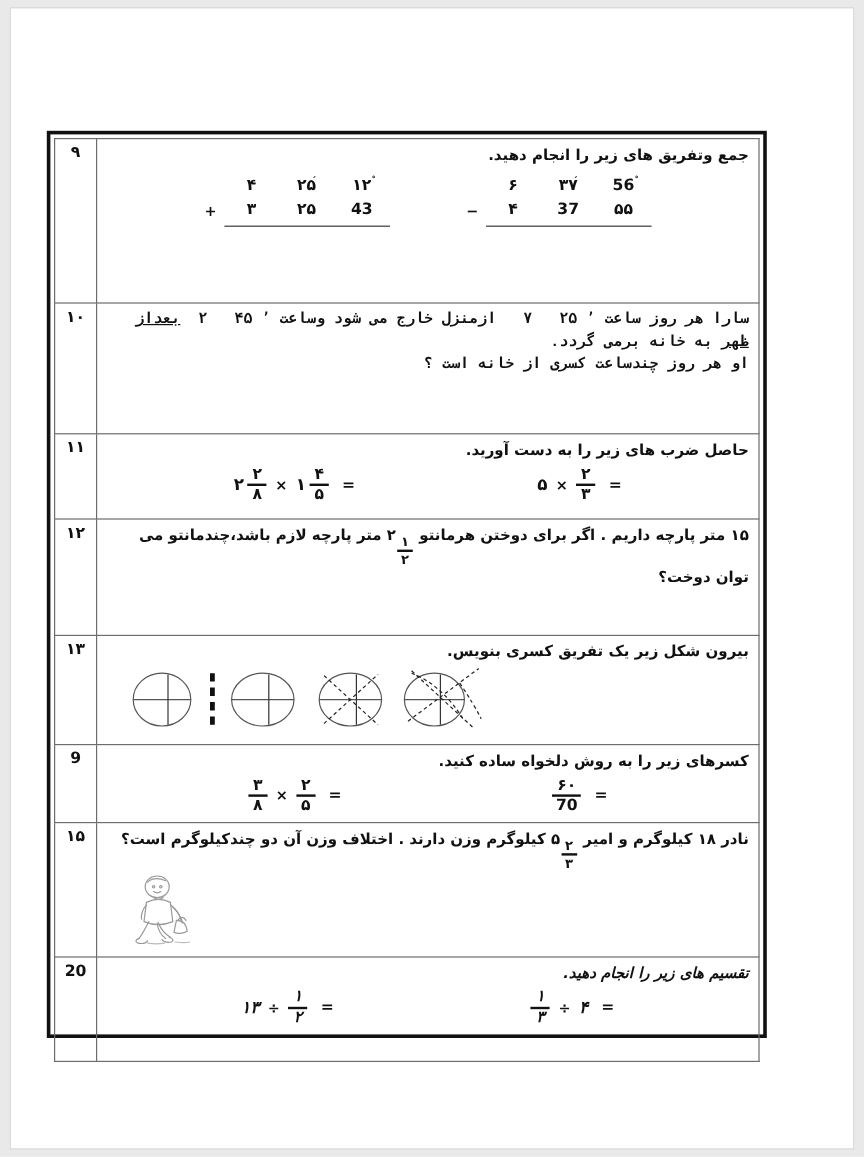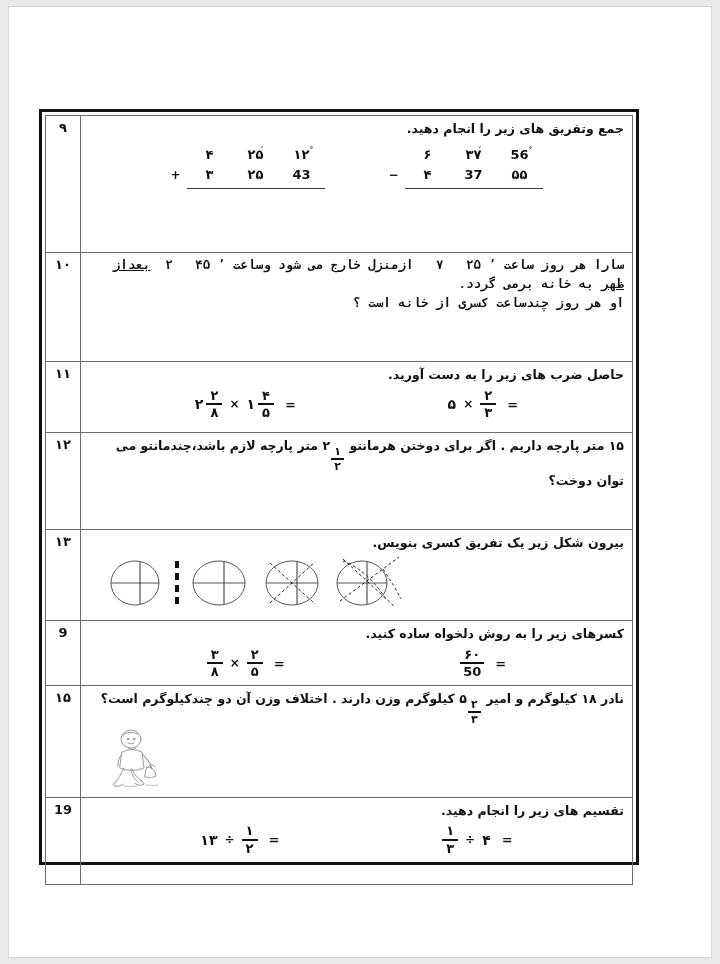--- a/index.html
+++ b/index.html
@@ -372,21 +372,21 @@
                 <span class="bar"></span>
                 <span class="den">۵</span>
               </span>
               <span class="eqsym">=</span>
             </div>
 
             <div class="expr">
               <span class="frac">
                 <span class="num">۶۰</span>
                 <span class="bar"></span>
-                <span class="den">50</span>
+                <span class="den">70</span>
               </span>
               <span class="eqsym">=</span>
             </div>
 
           </div>
         </td>
         <td class="numcell">9</td>
       </tr>
 
       <tr>
@@ -433,21 +433,21 @@
                 <path d="M22 59 q8 1 14 0" stroke="#bbb"></path>
                 <path d="M45 58 q8 1 12 0" stroke="#bbb"></path>
               </g>
             </svg>
           </div>
         </td>
         <td class="numcell">۱۵</td>
       </tr>
 
       <tr>
-        <td class="bodycell" style="height:78px;">
+        <td class="bodycell" style="height:78px;font-style:italic;">
           <div class="prompt">تقسیم های زیر را انجام دهید.</div>
           <div class="exprow">
 
             <div class="expr">
               <span>۱۳</span>
               <span class="opsym">÷</span>
               <span class="frac">
                 <span class="num">۱</span>
                 <span class="bar"></span>
                 <span class="den">۲</span>
@@ -461,19 +461,19 @@
                 <span class="bar"></span>
                 <span class="den">۳</span>
               </span>
               <span class="opsym">÷</span>
               <span>۴</span>
               <span class="eqsym">=</span>
             </div>
 
           </div>
         </td>
-        <td class="numcell">19</td>
+        <td class="numcell">20</td>
       </tr>
 
     </tbody>
       </table>
   </div>
 </div>
 
 </body></html>

